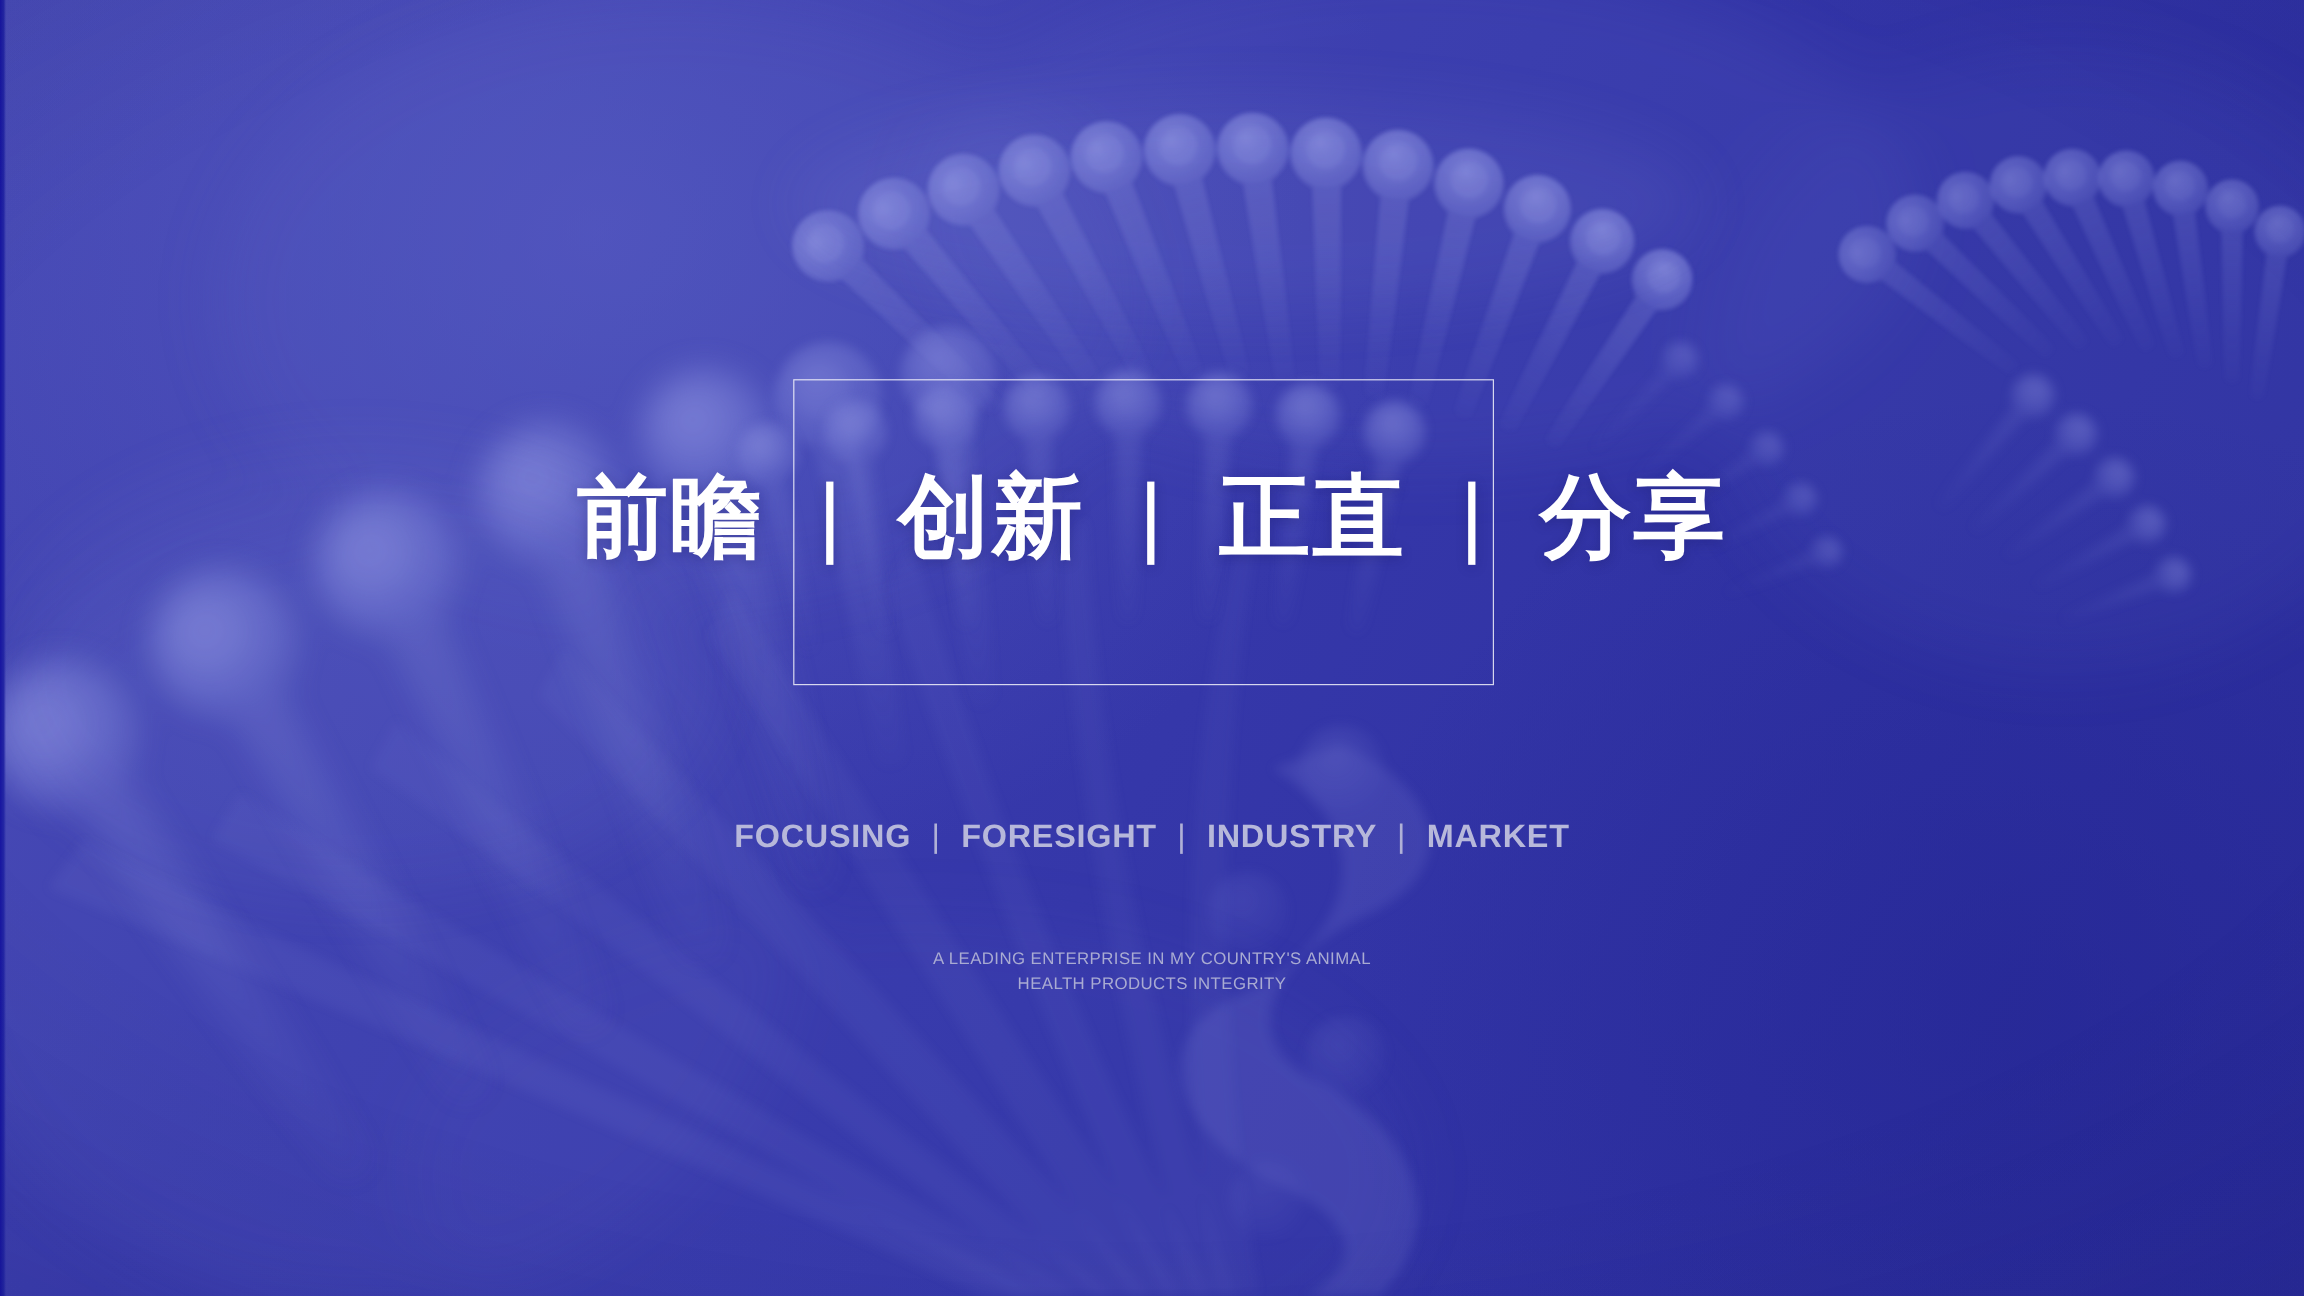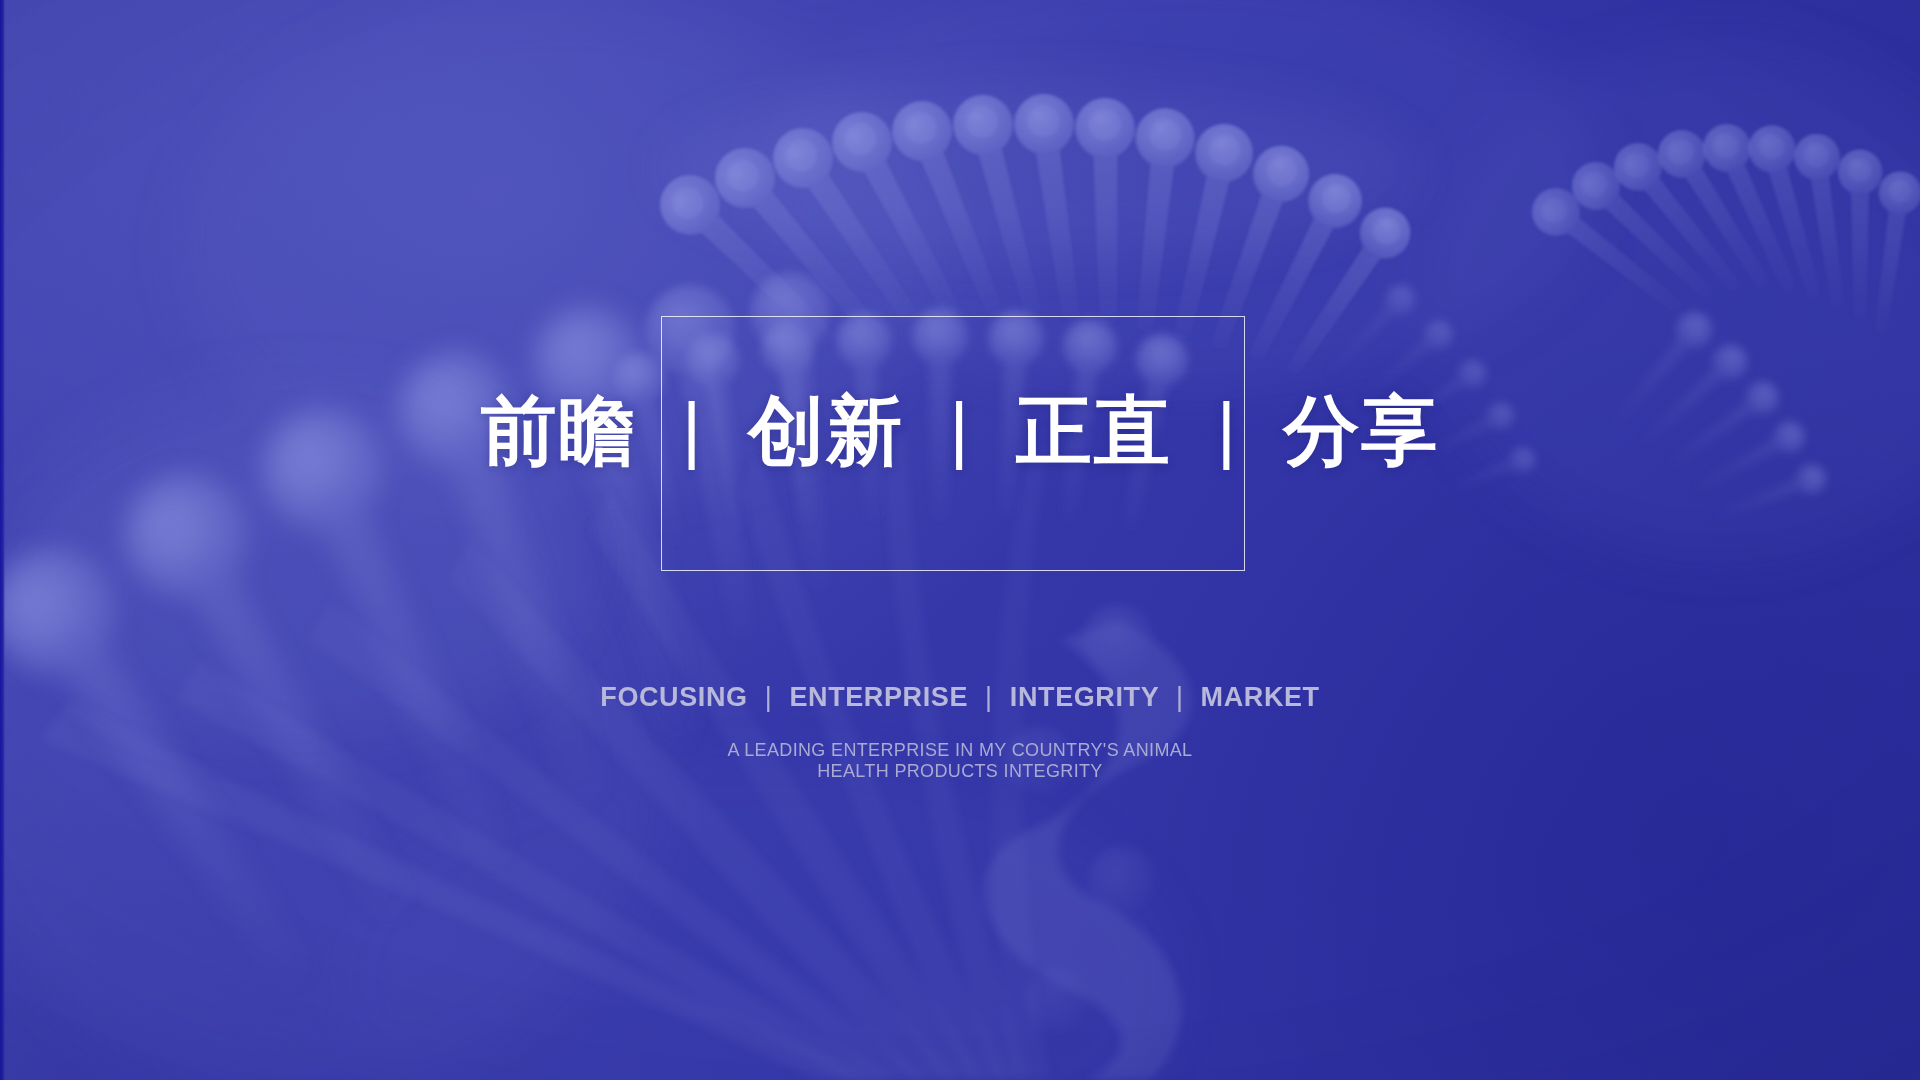--- a/index.html
+++ b/index.html
@@ -96,24 +96,24 @@
   .subtitle .sep{
     display:inline-block;
     margin:0 9px;
     font-weight:400;
     color:#b0b1d6;
   }
 
   .tagline{
     position:absolute;
     left:0;right:0;
-    top:740px;
+    top:788px;
     text-align:center;
     color:#a9abd2;
-    font-size:18px;
+    font-size:14px;
     letter-spacing:.35px;
     line-height:20.5px;
     white-space:nowrap;
   }
   .tagline div{display:block;}
 </style>
 </head>
 <body>
 
 <div class="stage">
@@ -368,23 +368,23 @@
       <span class="cn">创新</span>
       <span class="sep">|</span>
       <span class="cn">正直</span>
       <span class="sep">|</span>
       <span class="cn">分享</span>
     </div>
 
     <div class="subtitle">
       <span>FOCUSING</span>
       <span class="sep">|</span>
-      <span>ENTERPRISE</span>
-      <span class="sep">|</span>
-      <span>INTEGRITY</span>
+      <span>FORESIGHT</span>
+      <span class="sep">|</span>
+      <span>INDUSTRY</span>
       <span class="sep">|</span>
       <span>MARKET</span>
     </div>
 
     <div class="tagline">
       <div>A LEADING ENTERPRISE IN MY COUNTRY'S ANIMAL</div>
       <div>HEALTH PRODUCTS INTEGRITY</div>
     </div>
 
   </div>

